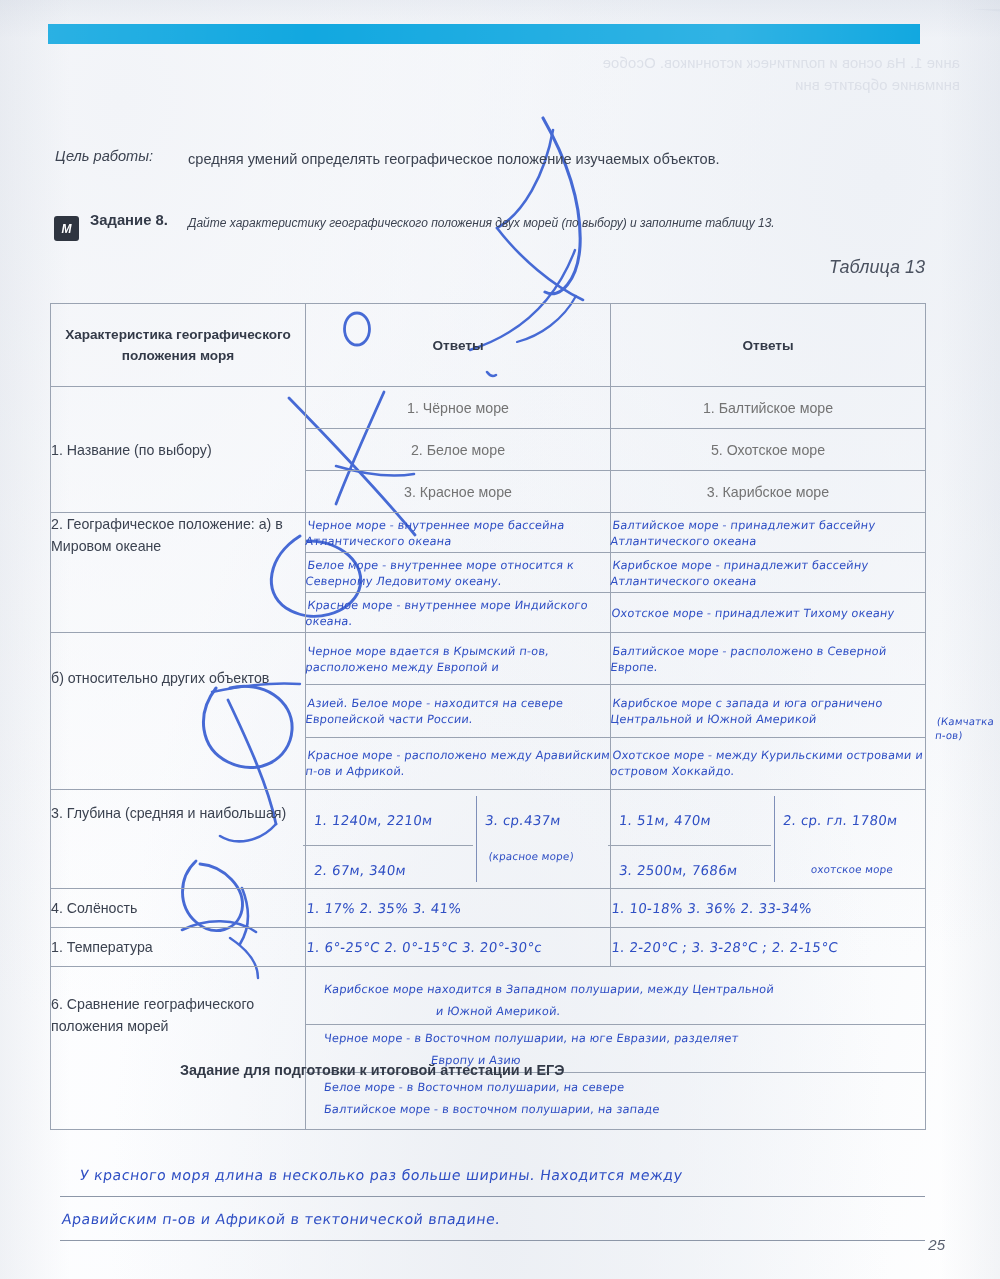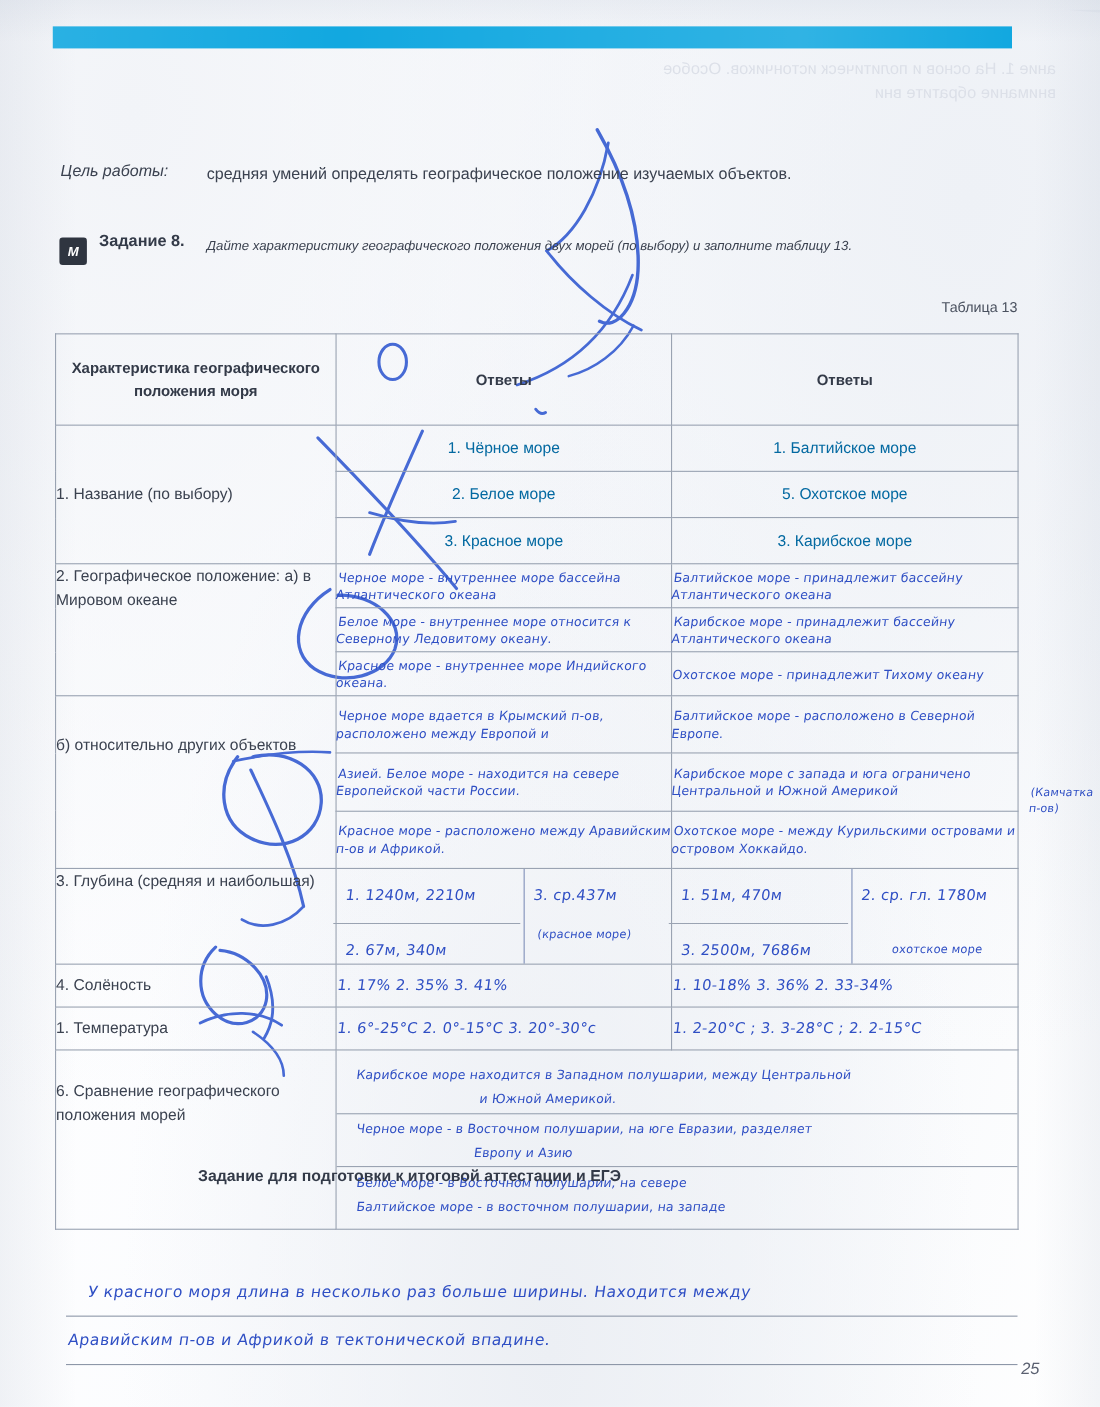--- a/index.html
+++ b/index.html
@@ -69,36 +69,36 @@
     display:flex;align-items:center;justify-content:center;
   }
   #task-num{
     left:90px;top:212px;font-size:14.8px;font-weight:bold;color:#333a48;
   }
   #task-text{
     left:188px;top:212px;width:640px;
     font-size:12px;font-style:italic;line-height:23px;color:#3b4250;
   }
   #table-caption{
-    left:0;top:272px;width:925px;text-align:right;
-    font-size:13px;color:#4a515f;
+    left:0;top:257px;width:925px;text-align:right;
+    font-size:18px;color:#4a515f;font-style:italic;
   }
 
   
   #tbl{left:50px;top:303px;width:875px;}
   #tbl table{border-collapse:collapse;width:875px;table-layout:fixed;border-radius:27px;}
   #tbl td{
     border:1px solid #9aa3b2;
     vertical-align:middle;
     padding:0;
     background:transparent;
   }
   .c-head{font-size:13.6px;font-weight:bold;color:#333a48;text-align:center;line-height:21px;padding:9px 6px;}
   .c-lab{font-size:14.2px;color:#3b4250;line-height:22px;padding:6px 10px 6px 14px;}
-  .c-nm{font-size:14.2px;color:#0369a1;text-align:center;padding:9px 6px;}
+  .c-nm{font-size:14.2px;color:#737373;text-align:center;padding:9px 6px;}
 
   
   .hw{
     font-family:"DejaVu Sans", sans-serif;
     color:#2f4fc4;
     font-size:11.4px;
     line-height:16.5px;
     padding:3px 4px 3px 8px;
     letter-spacing:.15px;
     transform:skewX(-7deg);
@@ -249,21 +249,21 @@
       <tr>
         <td class="hw" style="height:41px">Азией. Белое море - находится на севере Европейской части России.</td>
         <td class="hw">Карибское море с запада и юга ограничено Центральной и Южной Америкой</td>
       </tr>
       <tr>
         <td class="hw" style="height:41px">Красное море - расположено между Аравийским п-ов и Африкой.</td>
         <td class="hw">Охотское море - между Курильскими островами и островом Хоккайдо.</td>
       </tr>
 
       <tr>
-        <td class="c-lab" style="height:86px;vertical-align:top;padding-top:0">3. Глубина (средняя и наибольшая)</td>
+        <td class="c-lab" style="height:86px;vertical-align:top;padding-top:12px">3. Глубина (средняя и наибольшая)</td>
         <td style="padding:0">
           <div class="splitrow" style="height:86px">
             <div class="lft">
               <div class="hw big dline" style="height:43px;display:flex;align-items:center">1. 1240м, 2210м</div>
               <div class="hw big" style="height:43px;display:flex;align-items:center">2. 67м, 340м</div>
             </div>
             <div class="rgt">
               <div class="hw big" style="height:43px;display:flex;align-items:center;padding-left:8px">3. ср.437м</div>
               <div class="hw sm" style="height:43px;display:flex;align-items:flex-start;padding-left:10px;font-size:10.4px">(красное море)</div>
             </div>

